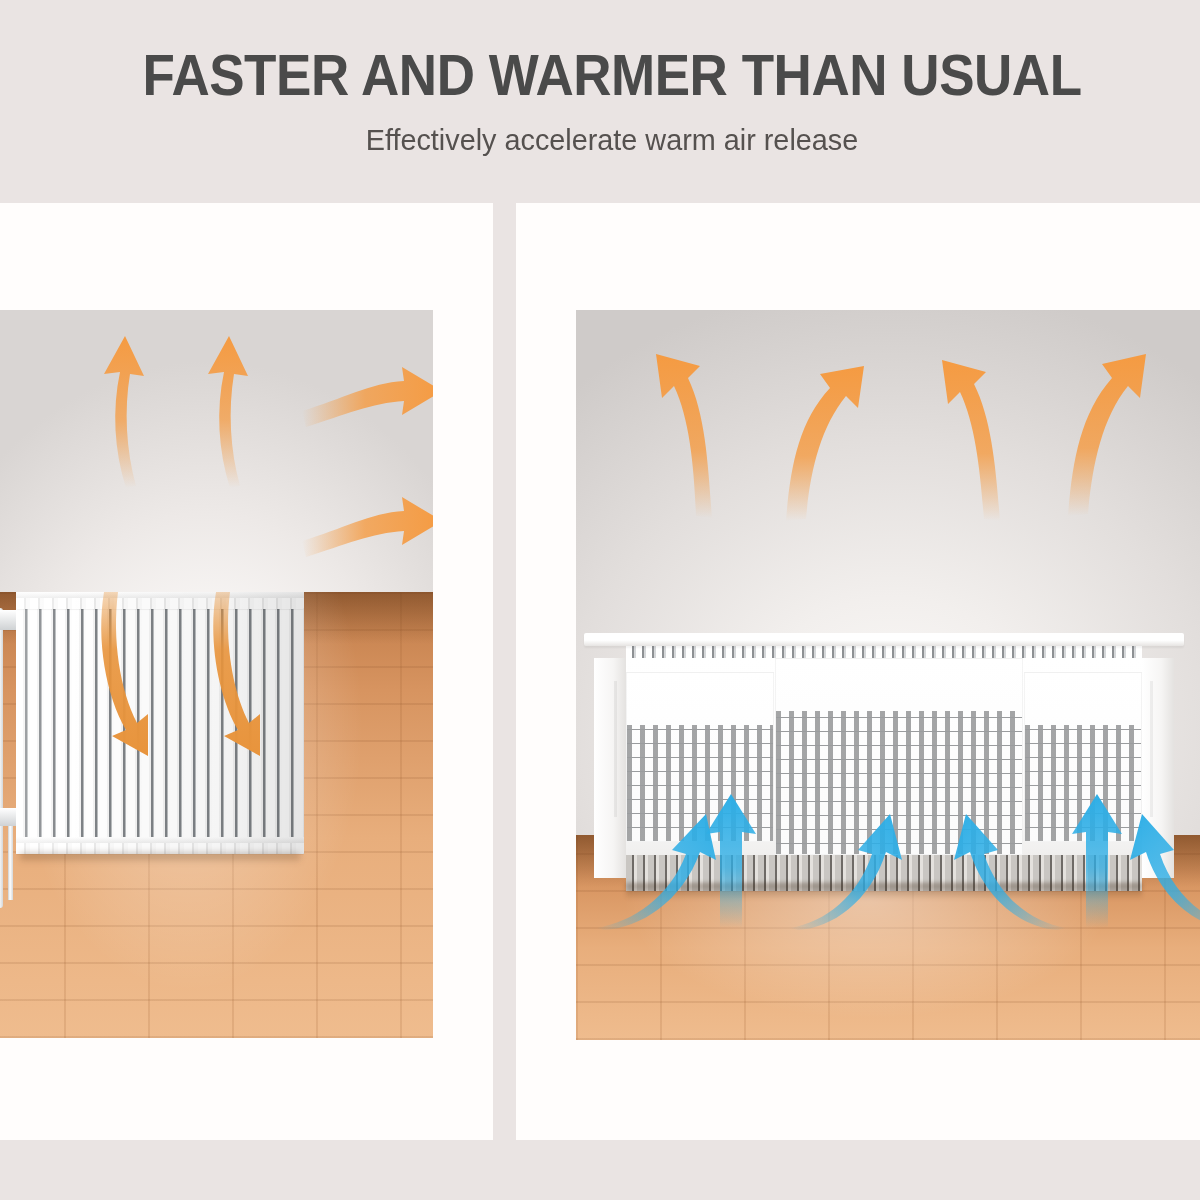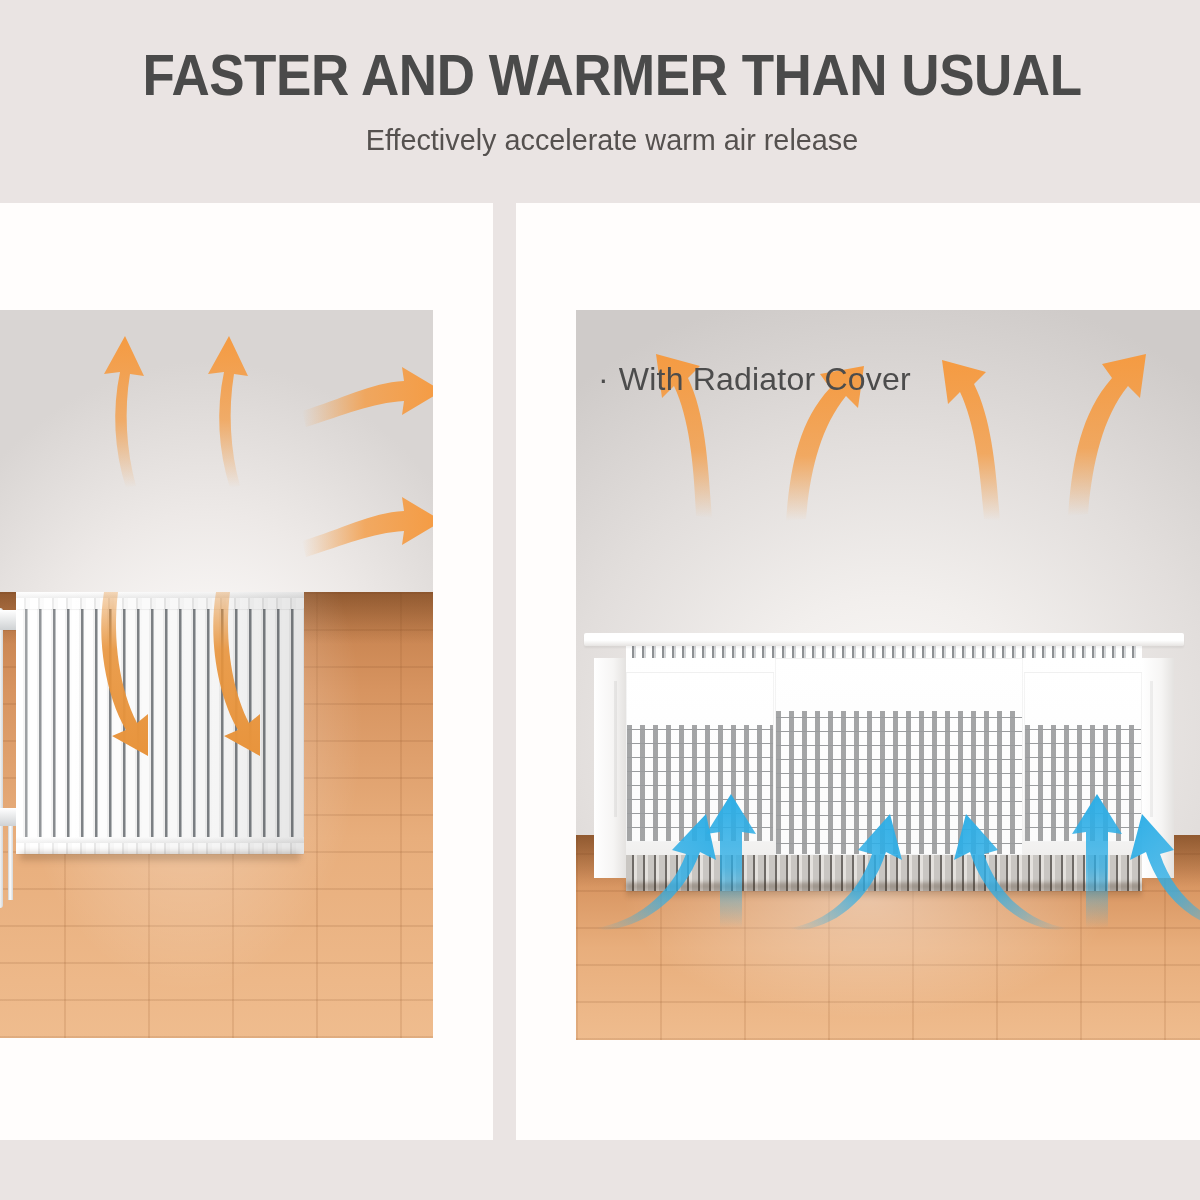--- a/index.html
+++ b/index.html
@@ -383,23 +383,20 @@
 <div class="card" id="card-right">
 
   <div class="photo" id="photo-right">
     <div class="wall"></div>
 
     <div class="floor">
       <div class="floor-shadow"></div>
       <div class="floor-sheen"></div>
     </div>
 
-    <div class="panel-label" id="label-right">
-      <span class="dot">·</span><span>With Radiator Cover</span>
-    </div>
 
     <div id="cover">
       <div class="cov-case"></div>
       <div class="comb"></div>
       <div class="cov-top"></div>
 
       <div class="leg l"></div>
       <div class="leg r"></div>
       <div class="leg-line l"></div>
       <div class="leg-line r"></div>

